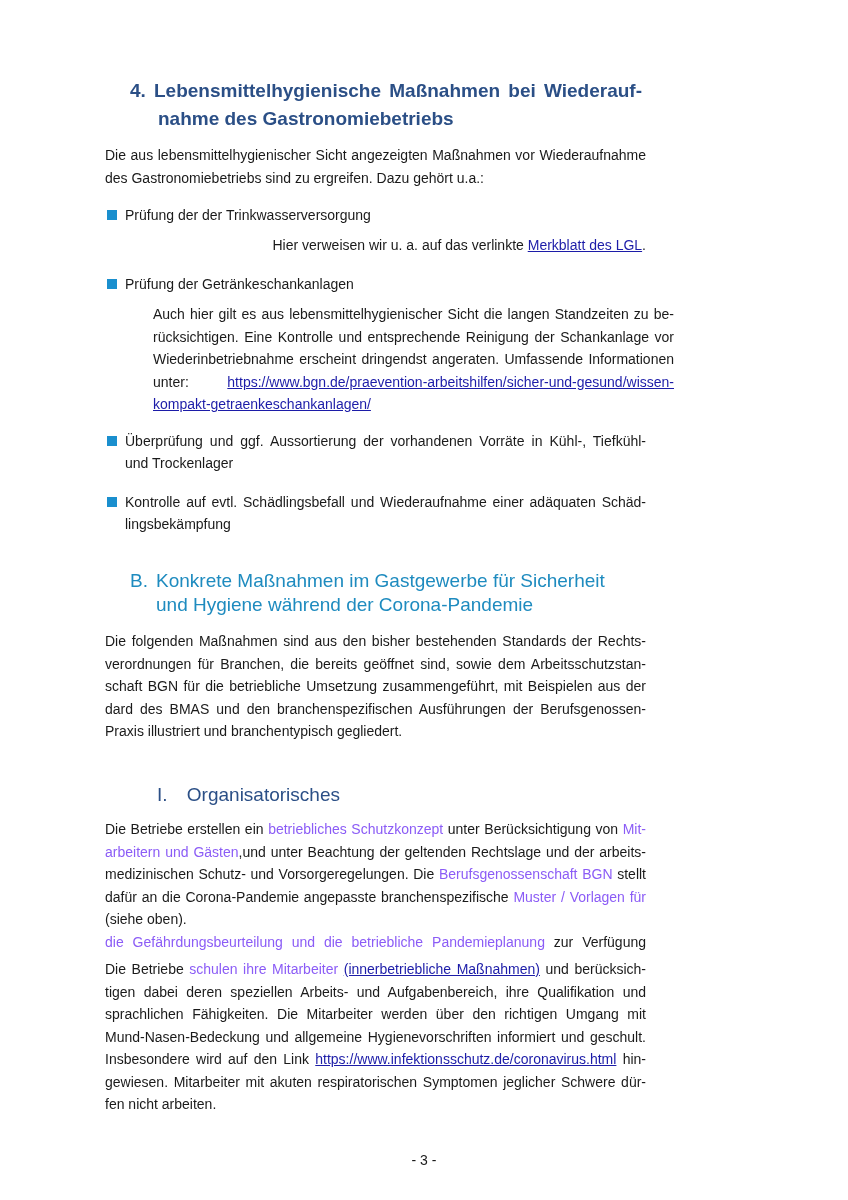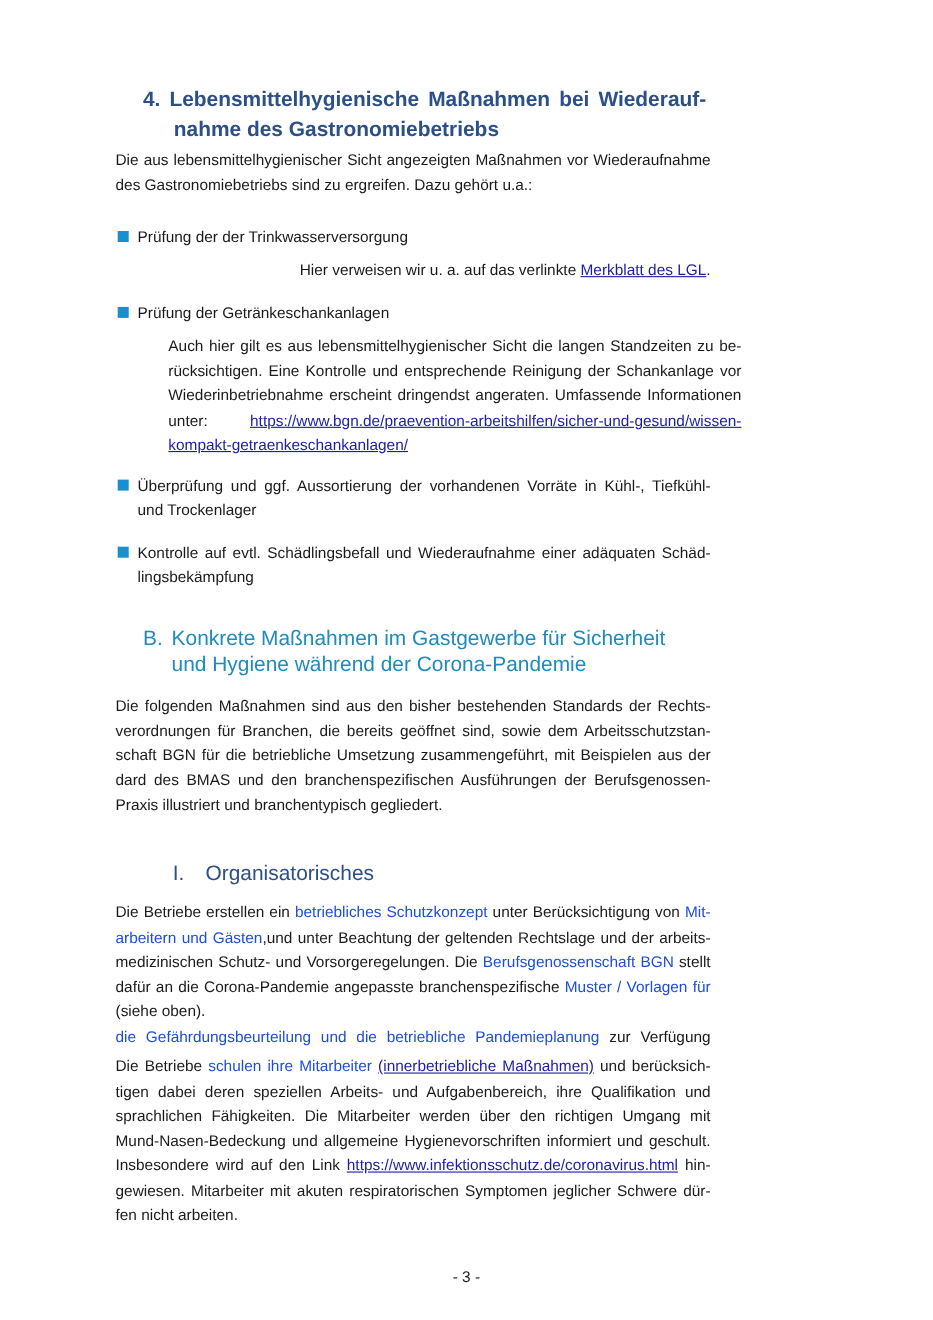--- a/index.html
+++ b/index.html
@@ -14,40 +14,40 @@
   .p { position: absolute; left: 0; width: 541px; font-size: 14px; line-height: 22.5px; text-align: justify; }
   .p .ln { display: block; height: 22.5px; white-space: nowrap; }
   .bul { position: absolute; left: 0; width: 541px; font-size: 14px; line-height: 22.5px; }
   .bul .sq { position: absolute; left: 2px; top: 6px; width: 10px; height: 10px; background: #1a8fce; }
   .bul .txt { position: absolute; left: 20px; width: 521px; }
   .bul .txt .ln { display: block; height: 22.5px; white-space: nowrap; }
   .ind { position: absolute; left: 20px; width: 521px; font-size: 14px; line-height: 22.5px; }
   .ind .ln { display: block; height: 22.5px; white-space: nowrap; }
   .jl { text-align: justify; text-align-last: justify; white-space: normal !important; }
   a.lnk { color: #1c1ca8; text-decoration: underline; }
-  .blue { color: #1d4ed8; }
+  .blue { color: #8b5cf6; }
   .hb { position: absolute; font-size: 19px; line-height: 24px; color: #1e8bbf; }
   .hb .num { position: absolute; left: 0; top: 0; }
   .hb .l1 { position: absolute; left: 26px; top: 0; white-space: nowrap; }
   .hb .l2 { position: absolute; left: 26px; top: 24px; white-space: nowrap; }
   .hI { position: absolute; font-size: 19px; font-weight: normal; color: #2b4f86; line-height: 26px; }
   .footer { position: absolute; left: 0; width: 848px; top: 1152px; text-align: center; font-size: 14px; }
 </style>
 </head>
 <body>
 
 <div class="page">
 
   <div class="h4 h-num">
     <span class="num">4.</span>
     <span class="line1">Lebensmittelhygienische Maßnahmen bei Wiederauf-</span>
     <span class="line2">nahme des Gastronomiebetriebs</span>
   </div>
 
-  <div class="p" style="top:134px;">
+  <div class="p" style="top:144px;">
     <span class="ln jl">Die aus lebensmittelhygienischer Sicht angezeigten Maßnahmen vor Wiederaufnahme</span>
     <span class="ln">des Gastronomiebetriebs sind zu ergreifen. Dazu gehört u.a.:</span>
   </div>
 
   <div class="bul" style="top:204px;">
     <span class="sq"></span>
     <span class="txt">Prüfung der der Trinkwasserversorgung</span>
   </div>
   <div class="ind" style="top:234px;text-align:right;">
     <span class="ln"><span>Hier verweisen wir u. a. auf das verlinkte </span><a class="lnk" href="#">Merkblatt des LGL</a><span>.</span></span>

